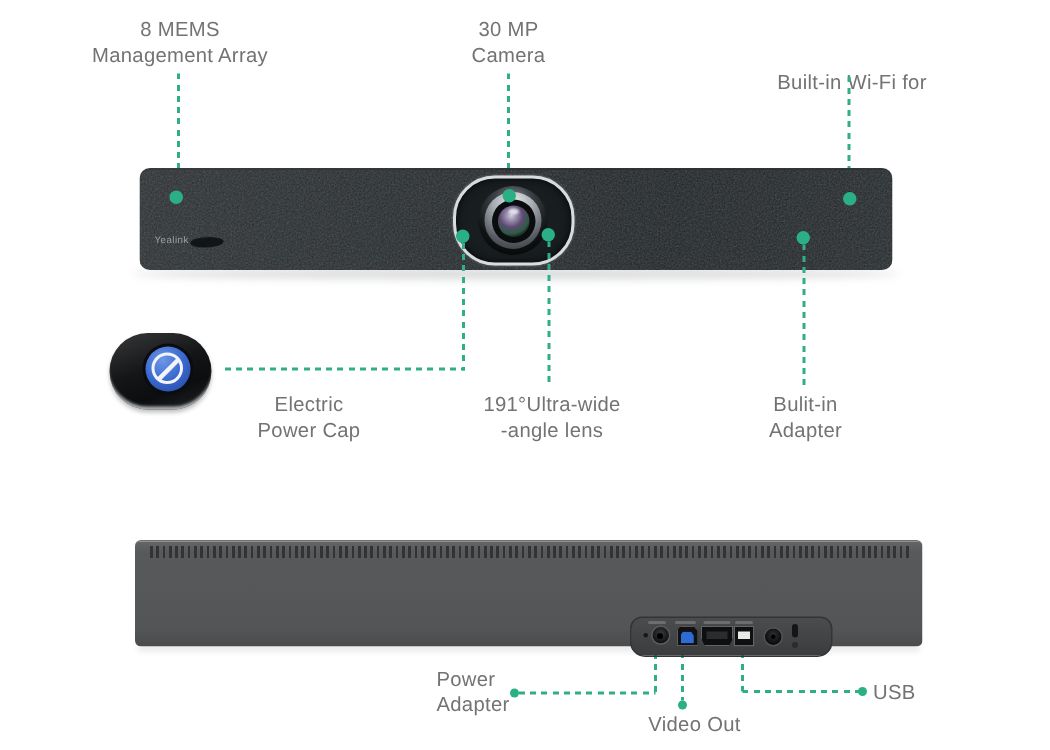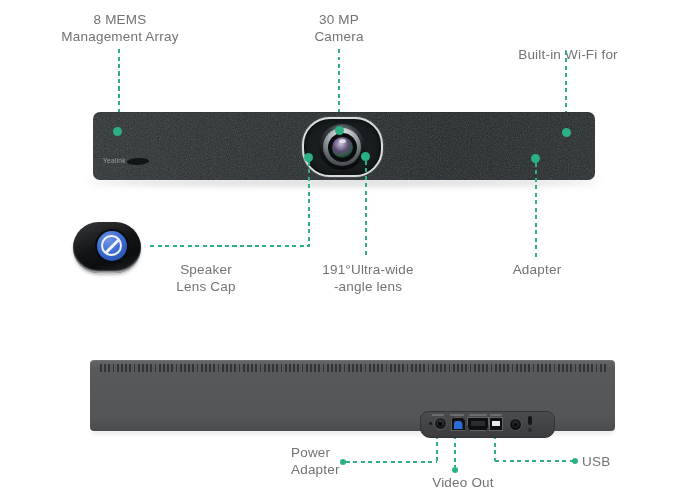--- a/index.html
+++ b/index.html
@@ -180,28 +180,29 @@
   </div>
 
   <div id="lens-cap">
     <div id="cap-blue">
       <div id="cap-ring"></div>
       <div id="cap-slash"></div>
     </div>
   </div>
 
   <div class="label" style="left:146px; top:261px; width:120px;">
-    <span>Speaker</span>
-    <span>Lens Cap</span>
+    <span>Electric</span>
+    <span>Power Cap</span>
   </div>
   <div class="label" style="left:308px; top:261px; width:120px;">
     <span>191°Ultra-wide</span>
     <span>-angle lens</span>
   </div>
   <div class="label" style="left:477px; top:261px; width:120px;">
+    <span>Bulit-in</span>
     <span>Adapter</span>
   </div>
 
   <div id="rear-shadow"></div>
   <div id="device-rear">
     <div id="vent-strip"></div>
     <div id="port-panel">
       <div class="port-mark" style="left:11px; width:12px;"></div>
       <div class="port-mark" style="left:29px; width:14px;"></div>
       <div class="port-mark" style="left:48px; width:18px;"></div>

